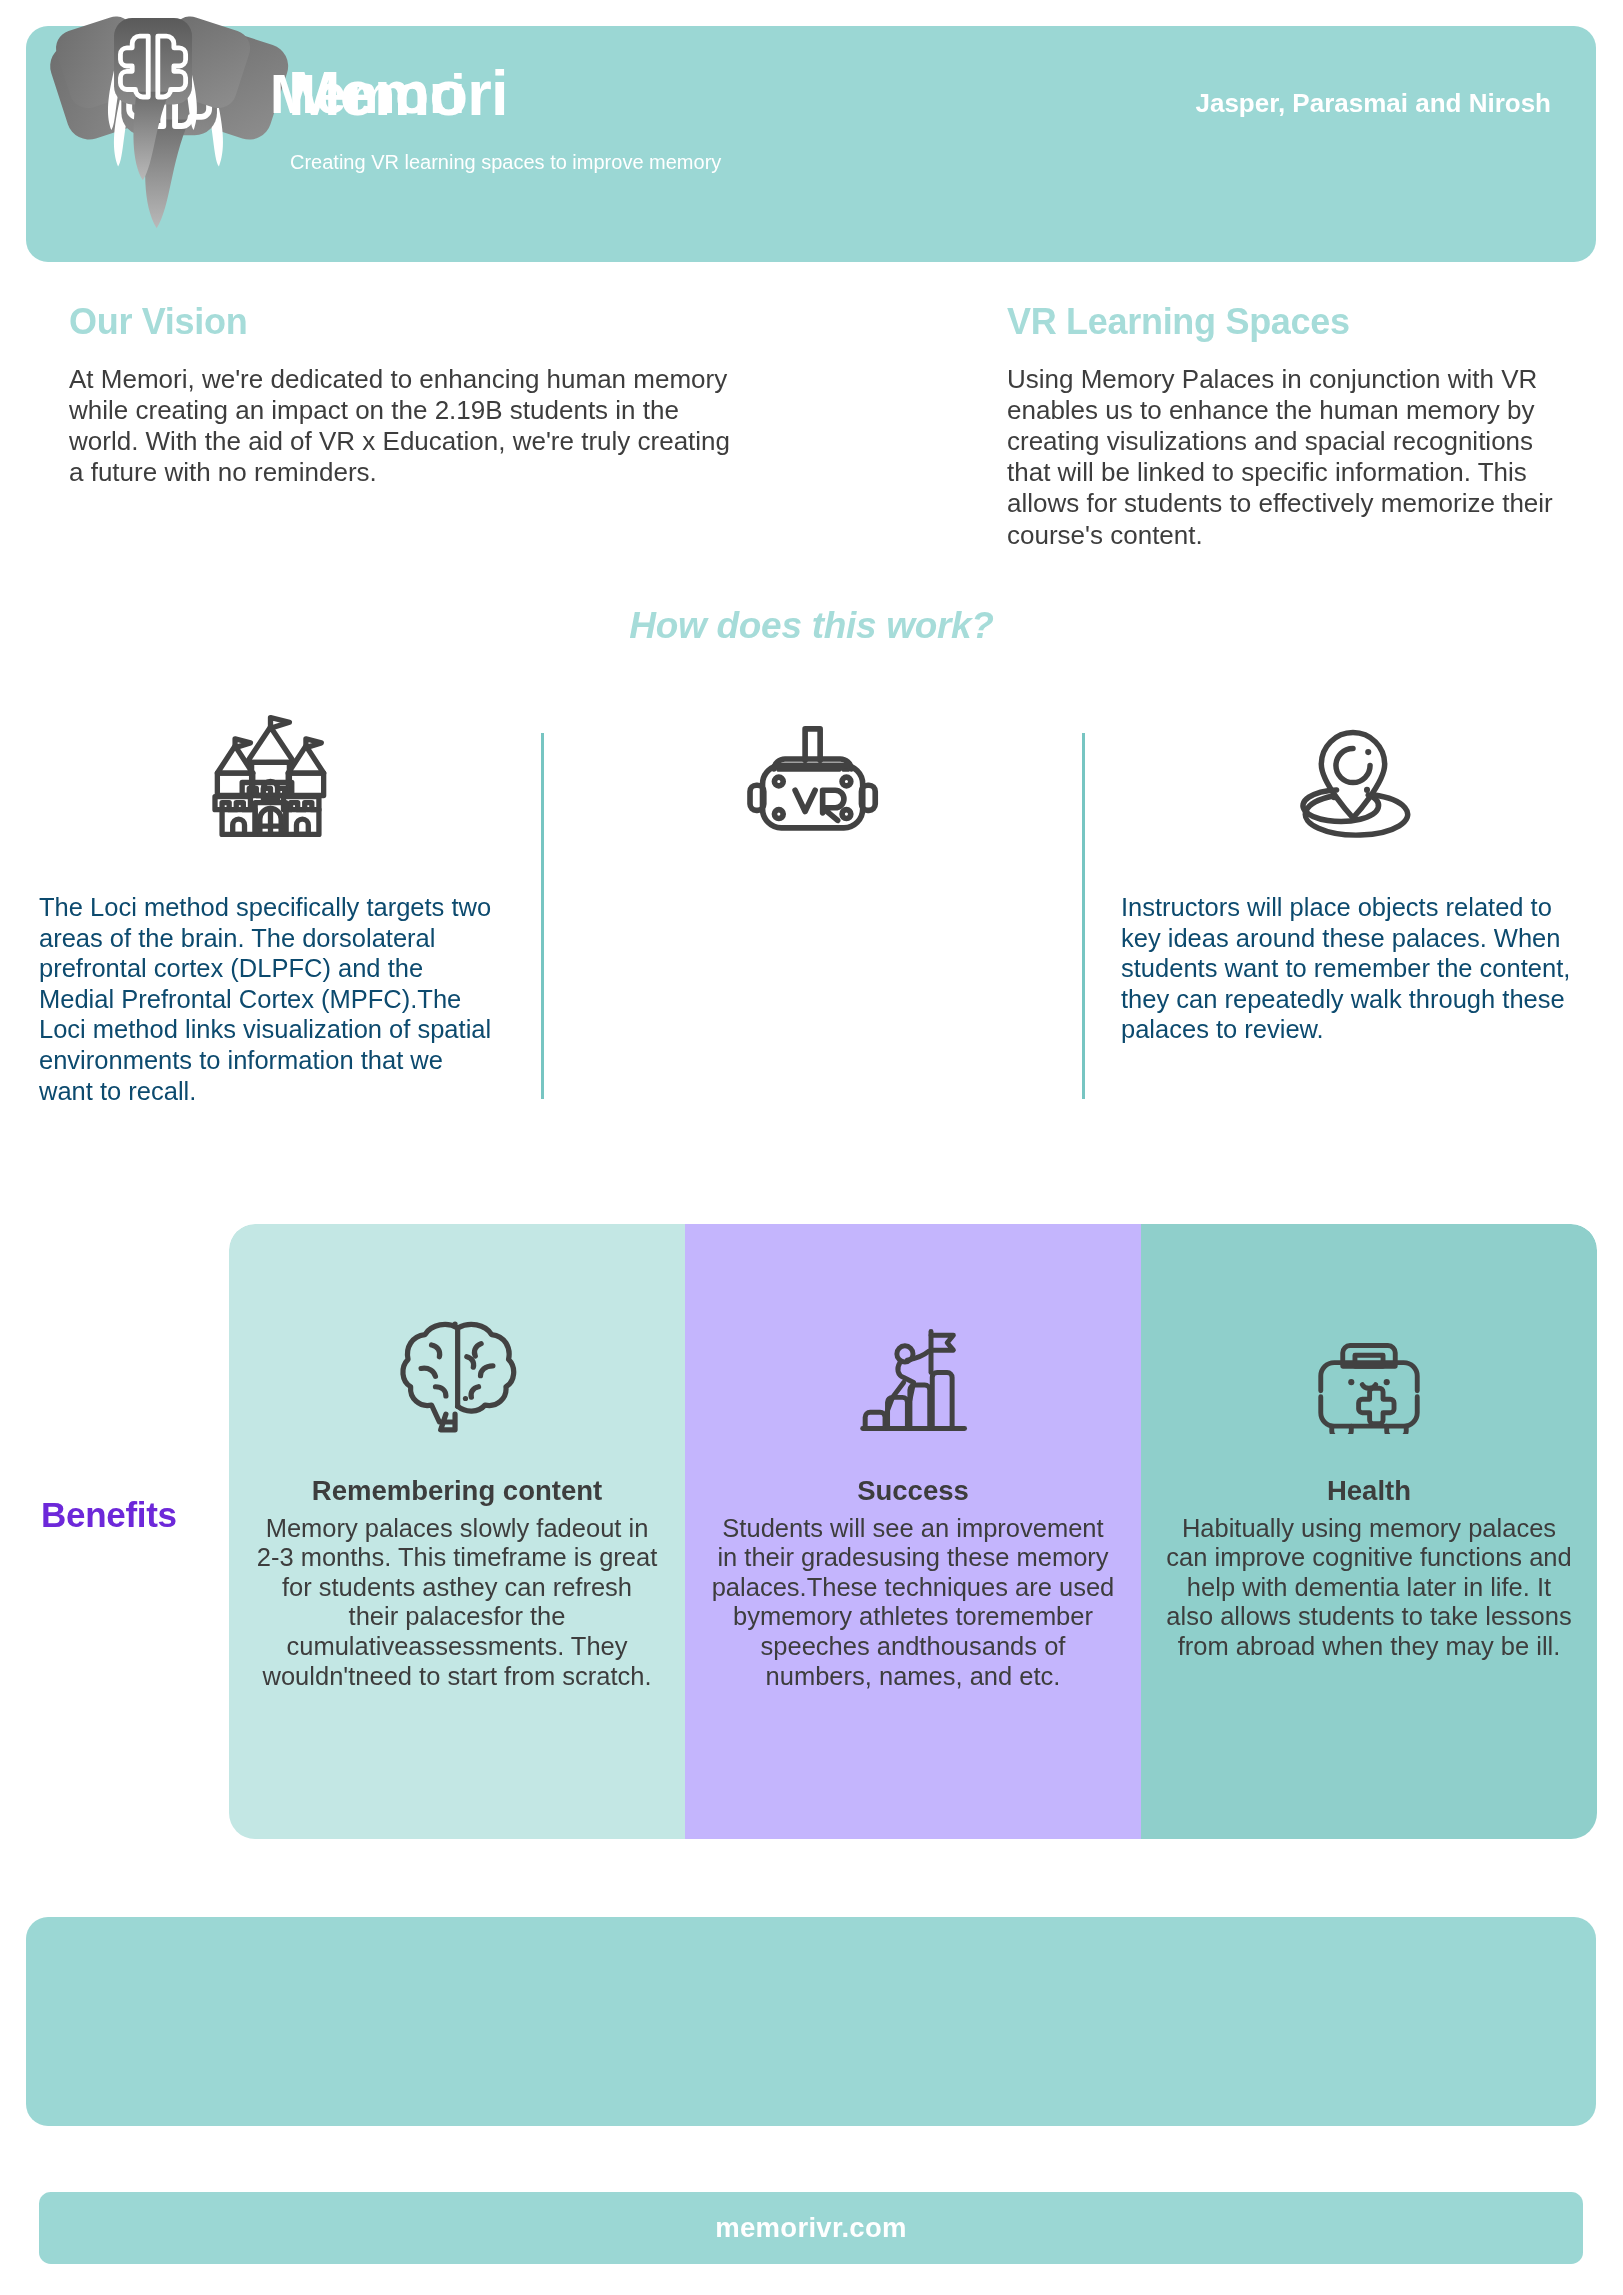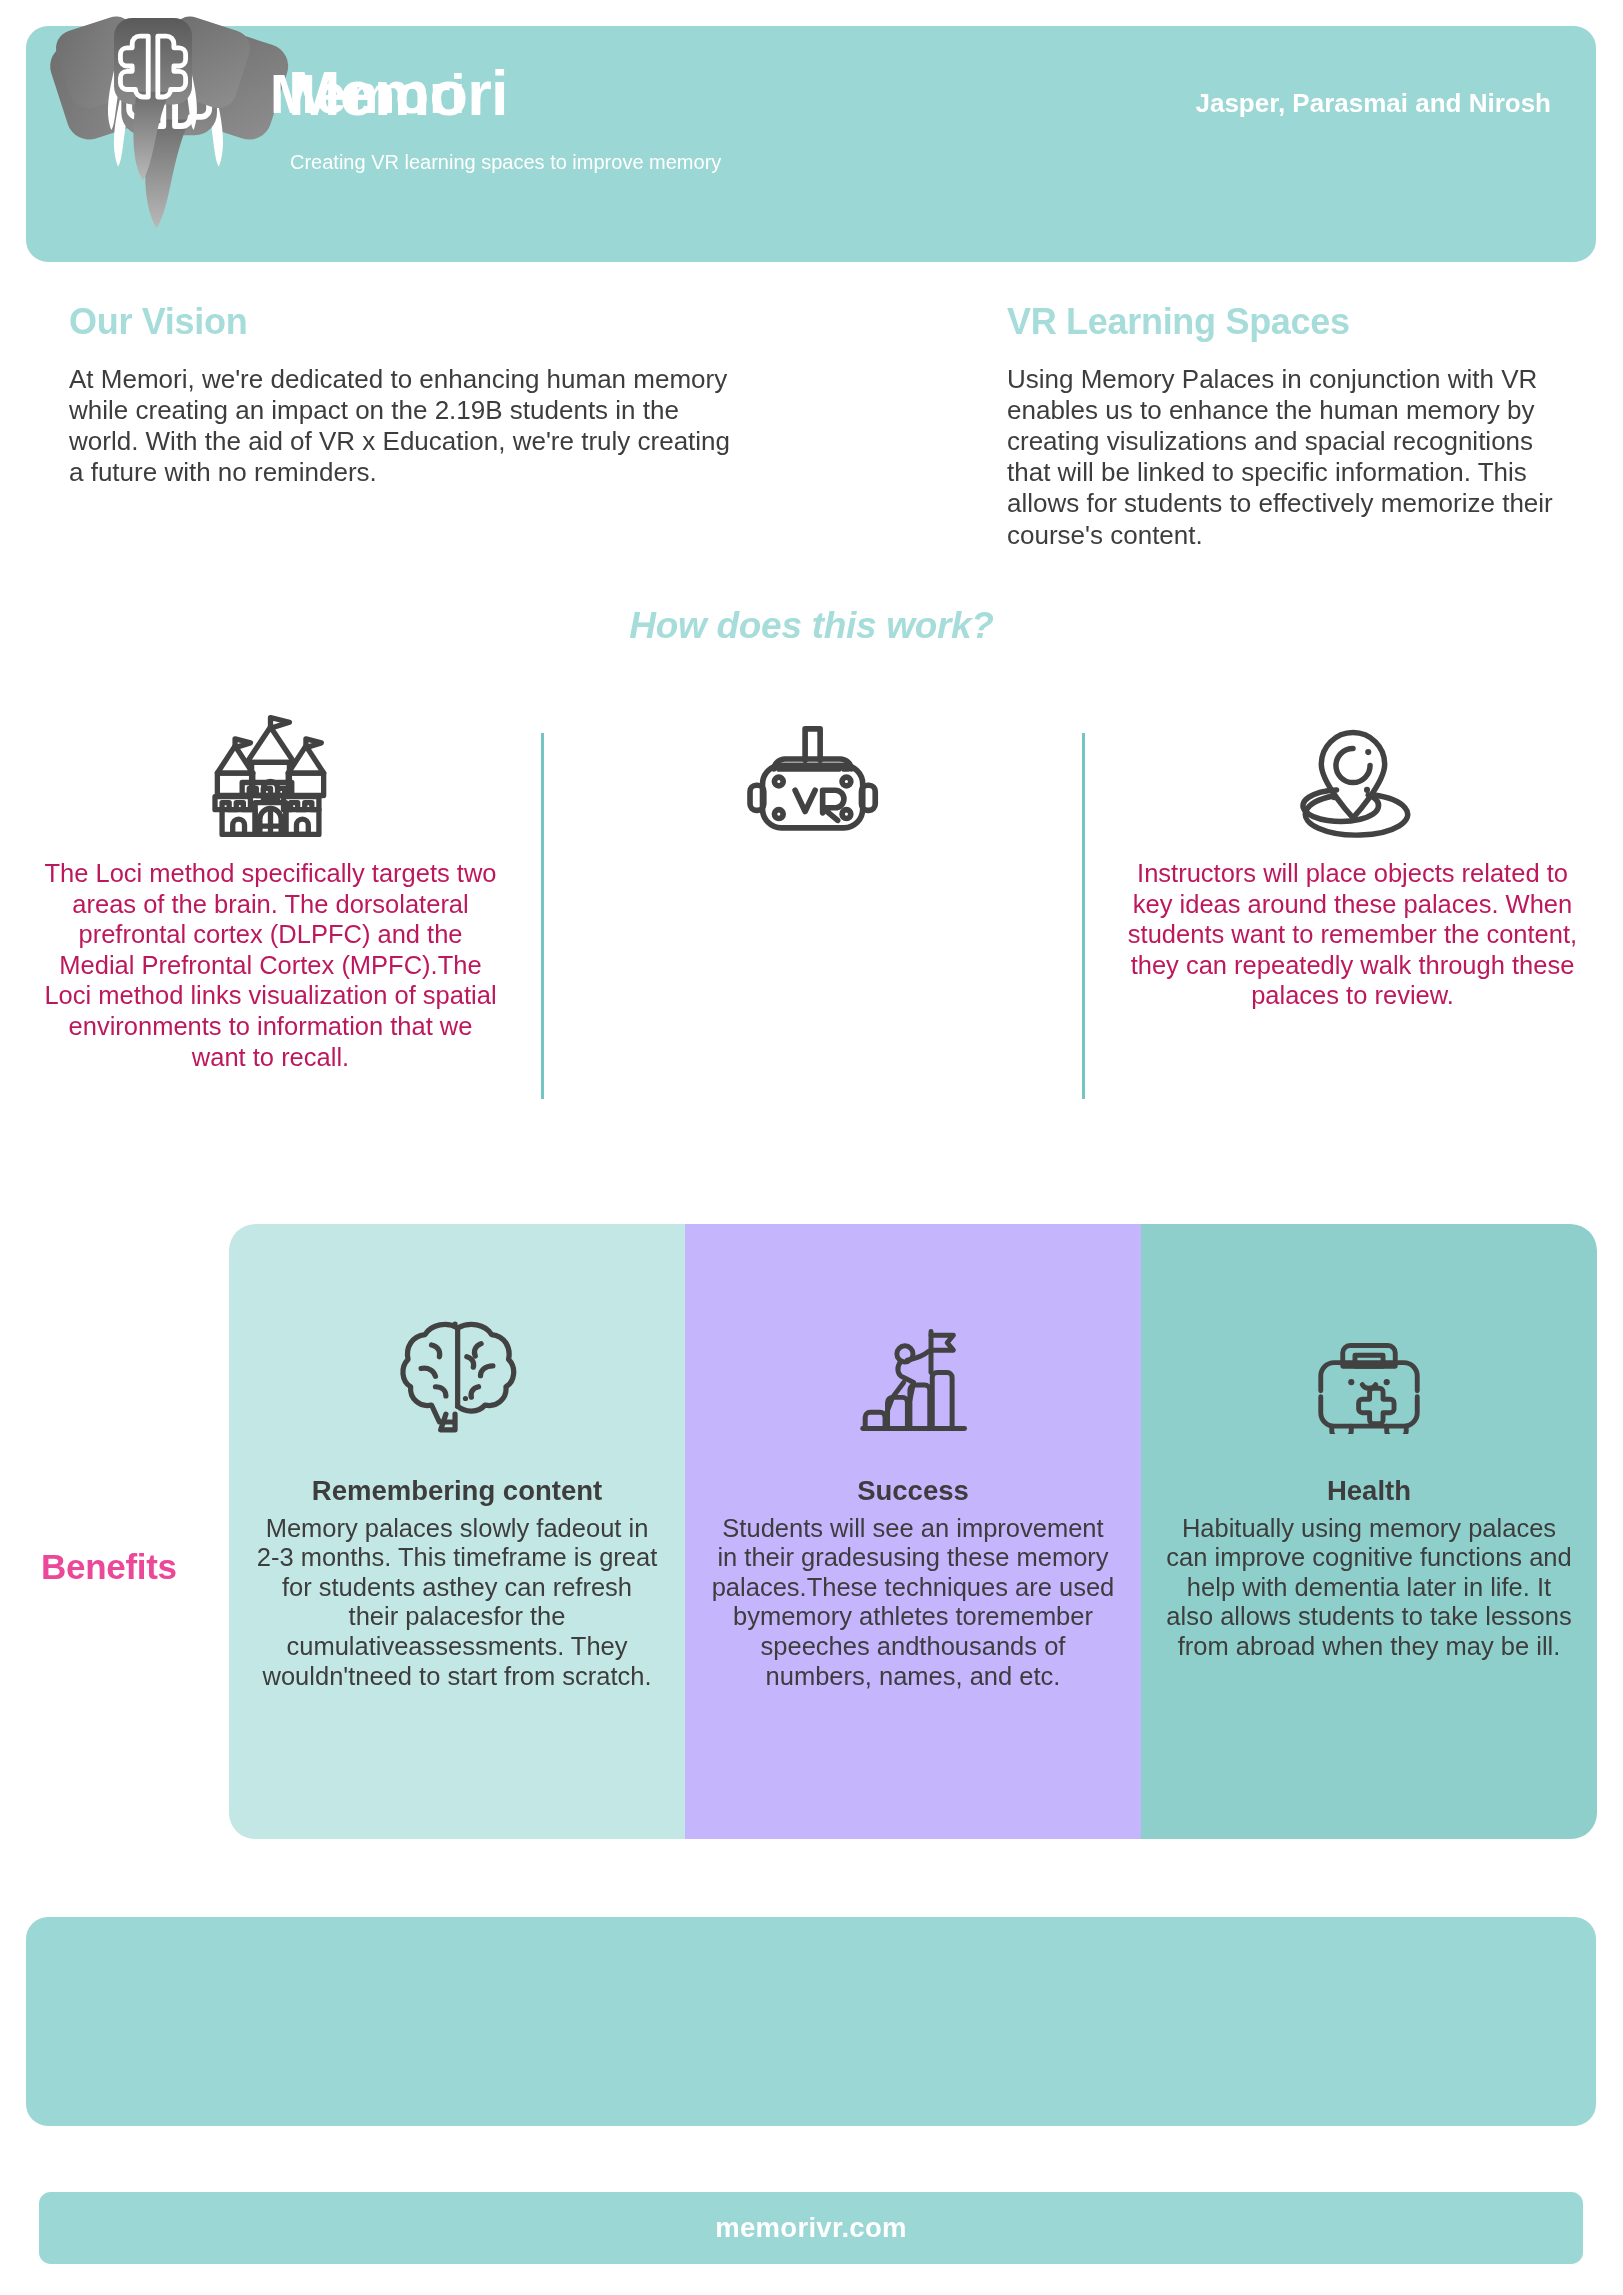--- a/index.html
+++ b/index.html
@@ -62,28 +62,28 @@
   .how-col{
     width:541px; position:relative; padding:0 39px;
     display:flex; flex-direction:column; align-items:center;
   }
   .how-col .divider{
     position:absolute; left:0; top:39px; width:2.6px; height:366px;
     background:#77c5c2;
   }
   .how-icon{ height:164px; display:flex; align-items:center; justify-content:center; }
   .how-text{
-    font-size:25.5px; line-height:1.20;
-    text-align:center; color:#be185d;
+    margin-top:34px; font-size:25.5px; line-height:1.20;
+    color:#0c4a6e;
   }
 
   
   .benefits-label{
-    position:absolute; left:41px; top:1547px;
-    font-size:35px; font-weight:bold; color:#ec4899;
+    position:absolute; left:41px; top:1495px;
+    font-size:35px; font-weight:bold; color:#6d28d9;
     letter-spacing:-0.3px;
   }
   .benefits-row{
     position:absolute; left:229px; top:1224px;
     width:1368px; height:630px;
     display:flex;
     border-radius:26px; overflow:hidden;
   }
   .ben-card{
     width:458px; height:615px;

